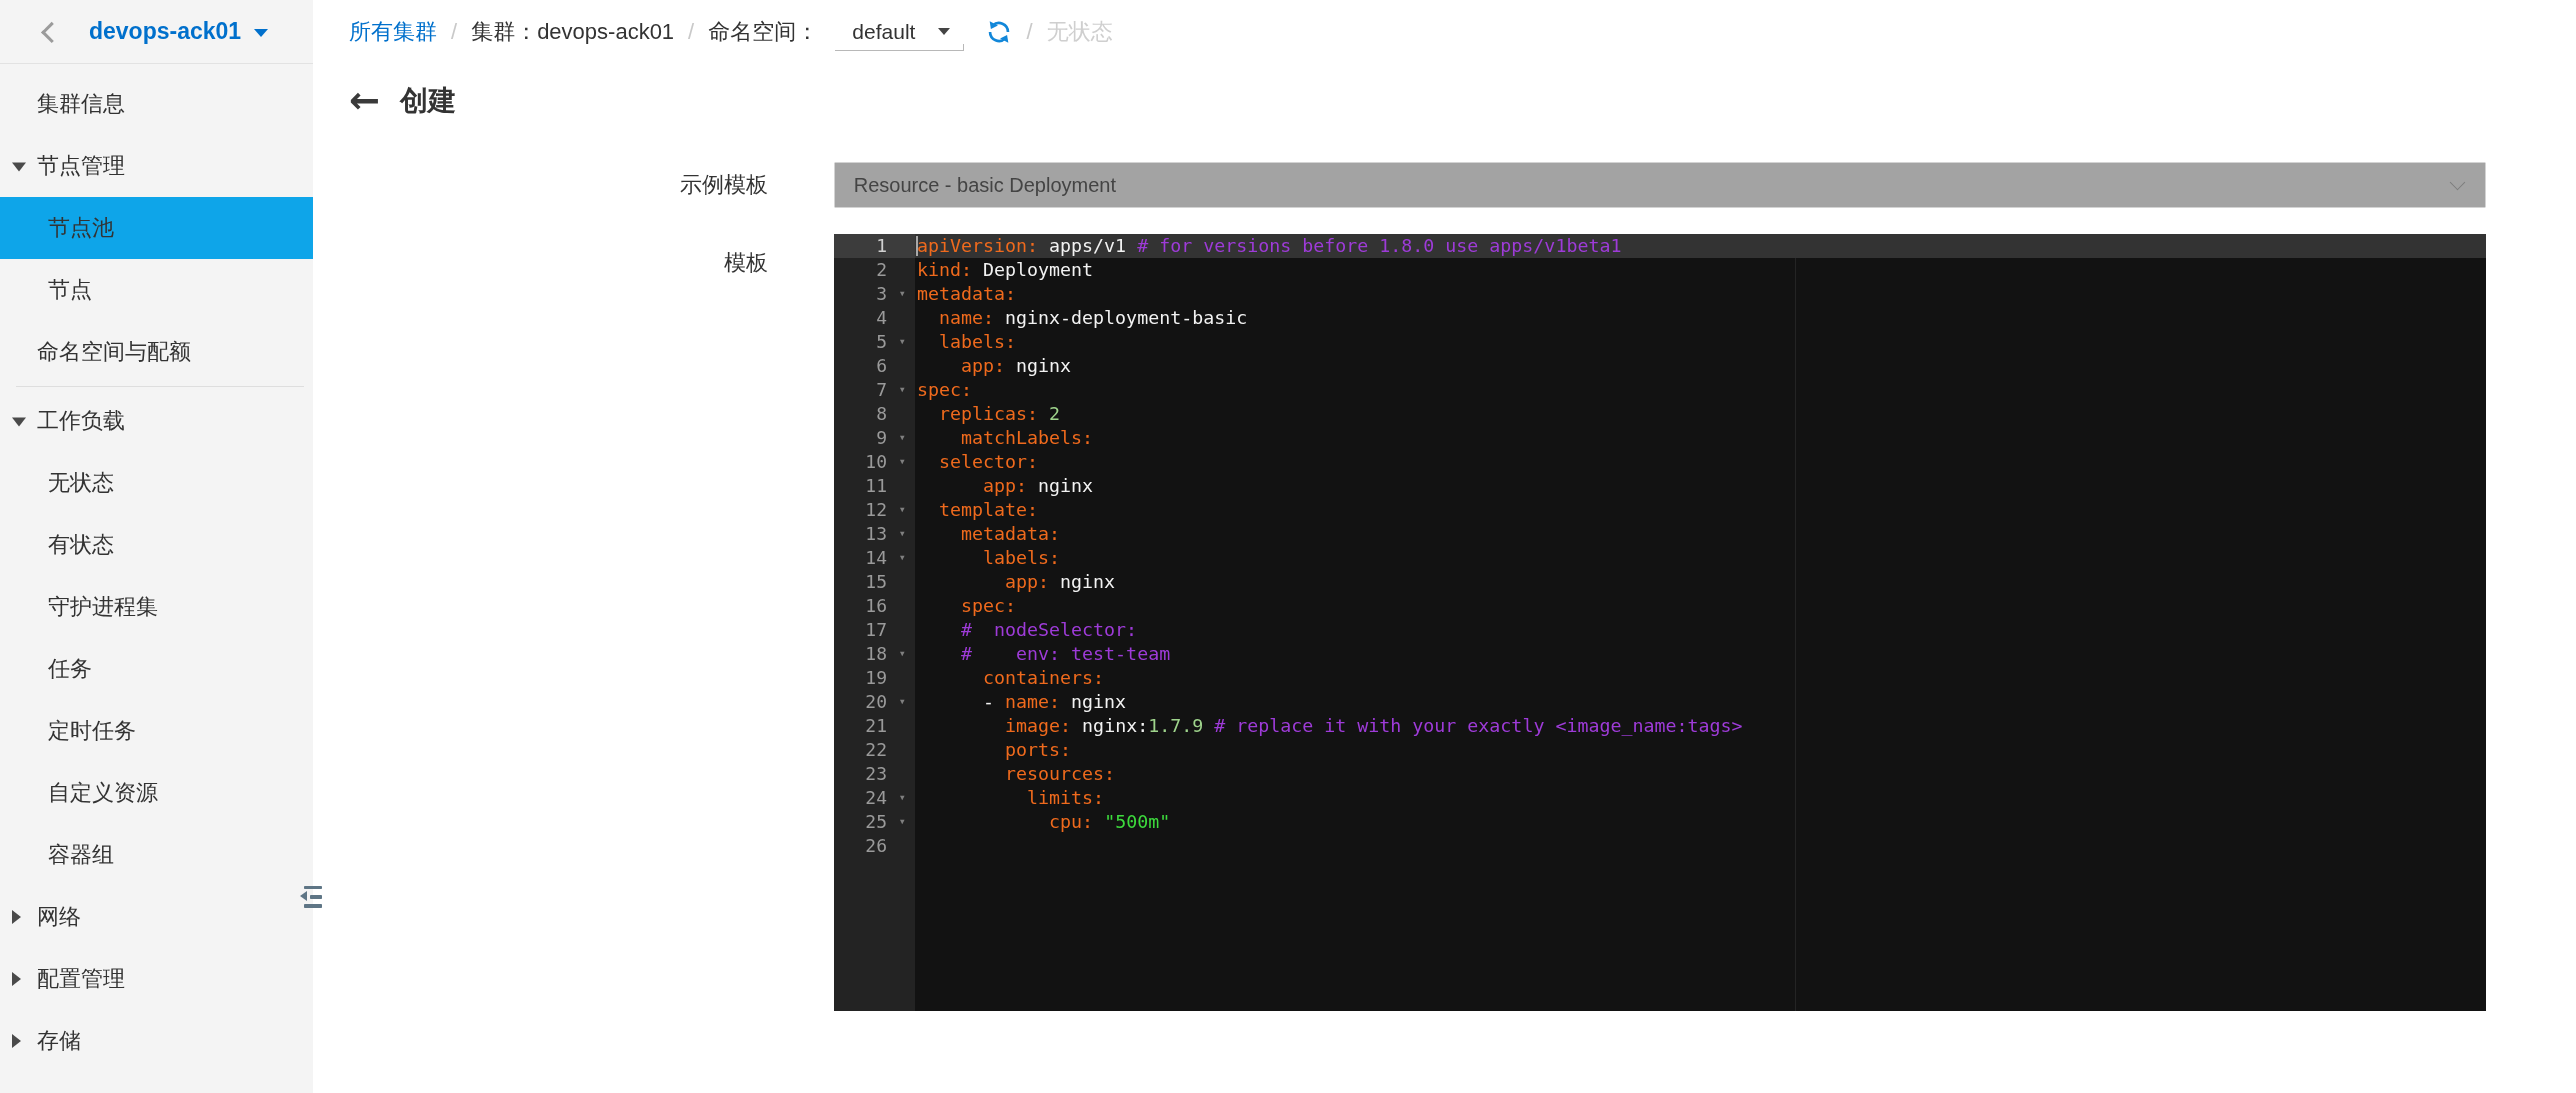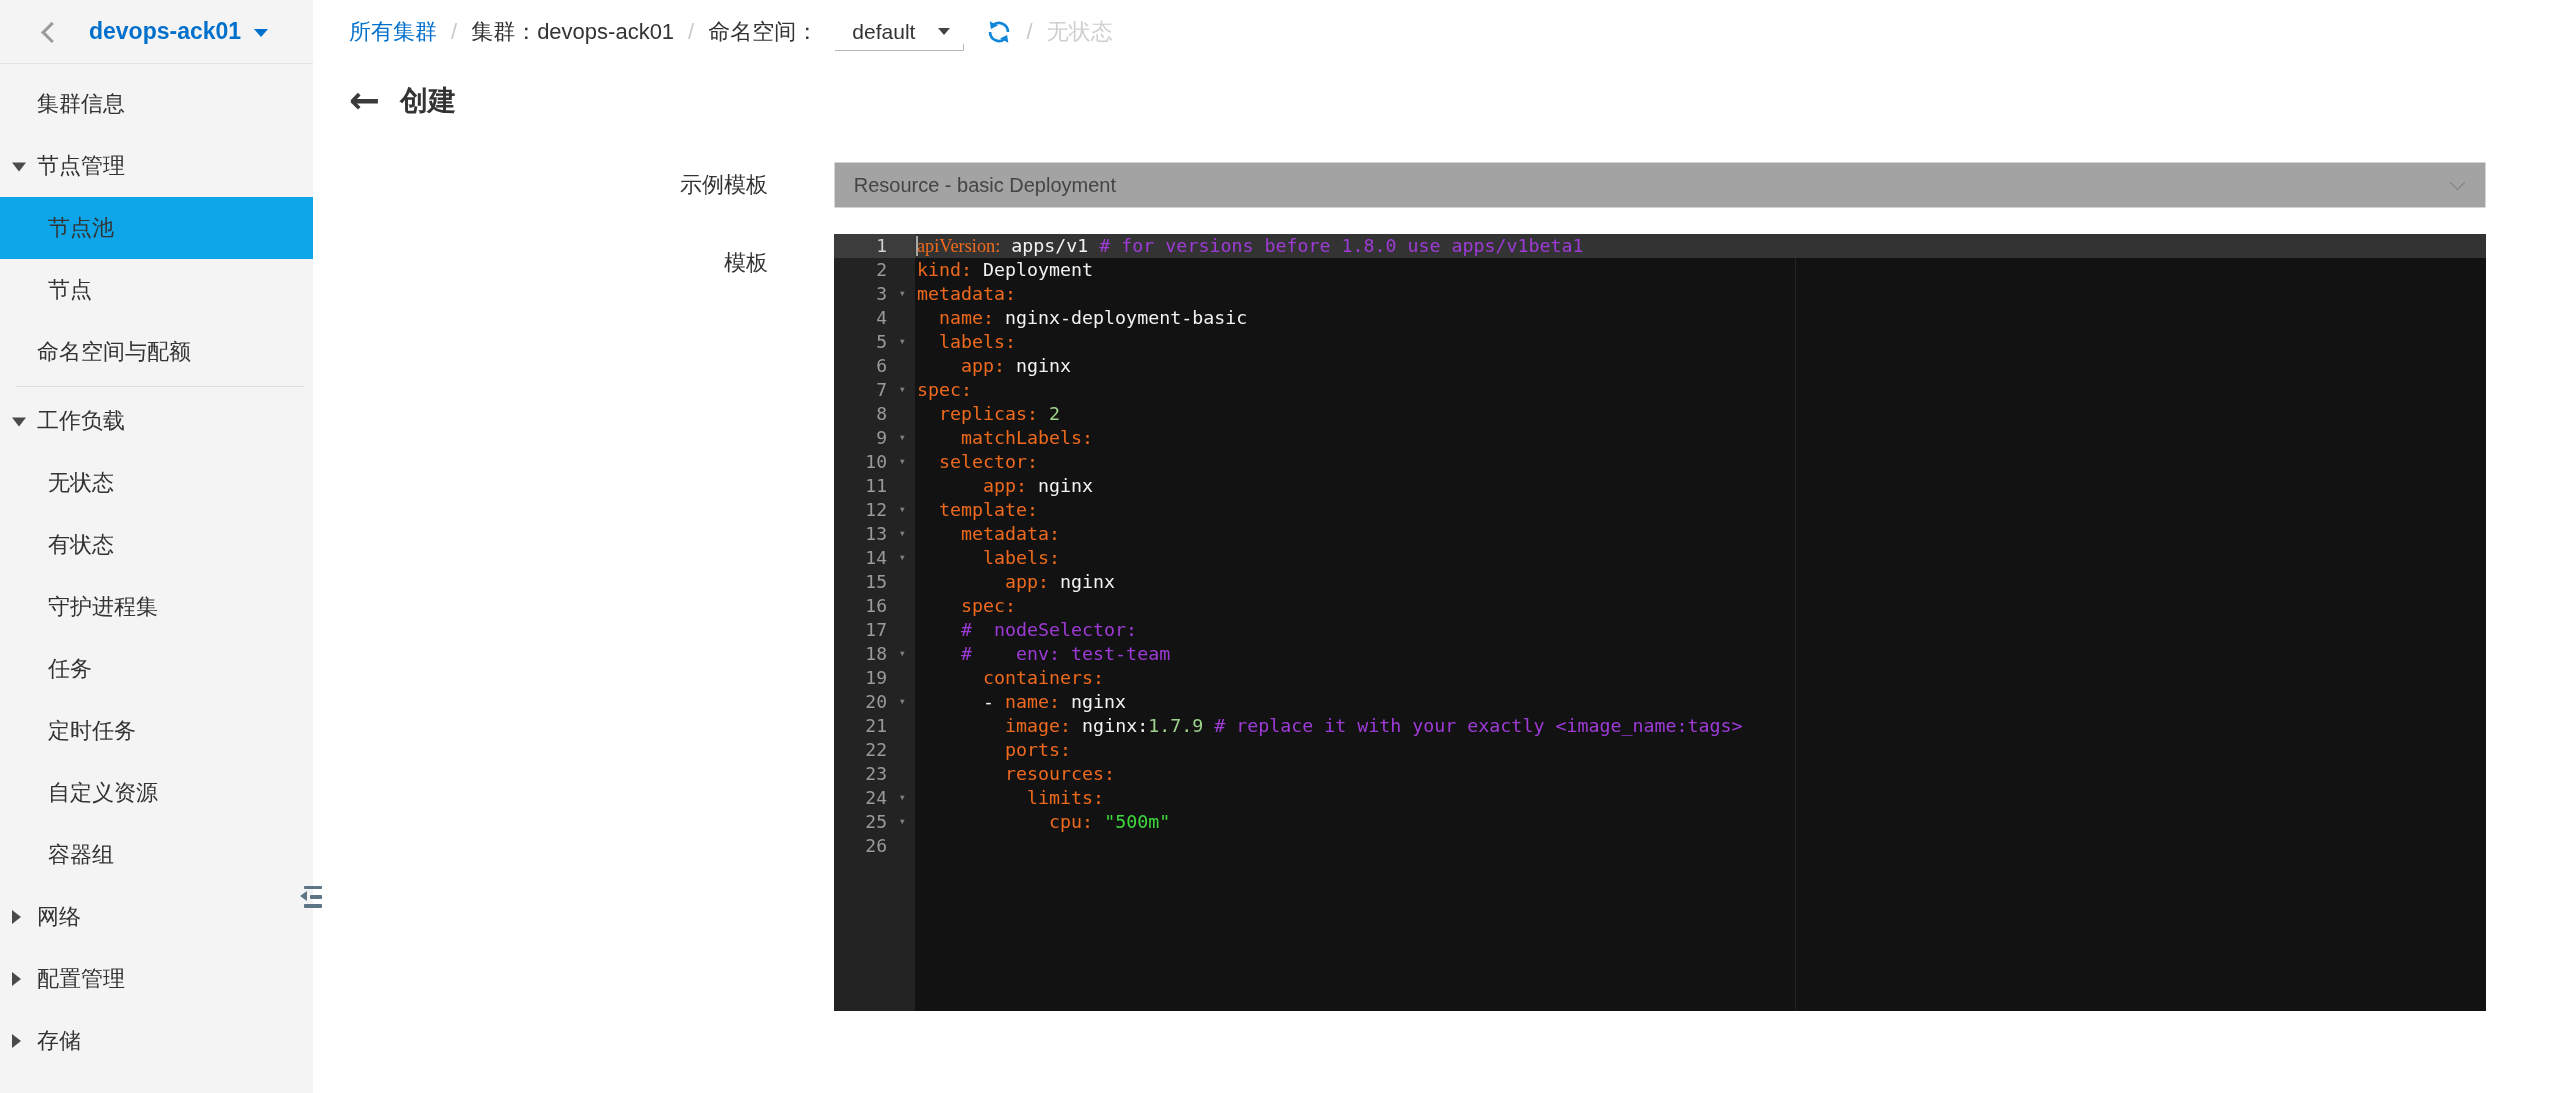--- a/index.html
+++ b/index.html
@@ -198,21 +198,21 @@
     </div>
 
     <div class="row-gap"></div>
 
     <div class="form-row top">
       <div class="form-label">模板</div>
       <div class="form-field">
         <div class="editor">
           <div class="print-margin"></div>
           <div class="code-lines">
-              <div class="cl act"><span style="color: rgb(239, 106, 29); font-family: Liberation Serif, serif;">apiVersion:</span><span style="color: rgb(242, 242, 242);"> apps/v1 </span><span style="color: rgb(158, 59, 216);"># for versions before 1.8.0 use apps/v1beta1</span></div>
+              <div class="cl act"><span style="color: rgb(239, 106, 29);">apiVersion:</span><span style="color: rgb(242, 242, 242);"> apps/v1 </span><span style="color: rgb(158, 59, 216);"># for versions before 1.8.0 use apps/v1beta1</span></div>
               <div class="cl"><span style="color: rgb(239, 106, 29);">kind:</span><span style="color: rgb(242, 242, 242);"> Deployment</span></div>
               <div class="cl"><span style="color: rgb(239, 106, 29);">metadata:</span></div>
               <div class="cl"><span style="color: rgb(242, 242, 242);">  </span><span style="color: rgb(239, 106, 29);">name:</span><span style="color: rgb(242, 242, 242);"> nginx-deployment-basic</span></div>
               <div class="cl"><span style="color: rgb(242, 242, 242);">  </span><span style="color: rgb(239, 106, 29);">labels:</span></div>
               <div class="cl"><span style="color: rgb(242, 242, 242);">    </span><span style="color: rgb(239, 106, 29);">app:</span><span style="color: rgb(242, 242, 242);"> nginx</span></div>
               <div class="cl"><span style="color: rgb(239, 106, 29);">spec:</span></div>
               <div class="cl"><span style="color: rgb(242, 242, 242);">  </span><span style="color: rgb(239, 106, 29);">replicas:</span><span style="color: rgb(242, 242, 242);"> </span><span style="color: rgb(159, 212, 140);">2</span></div>
               <div class="cl"><span style="color: rgb(242, 242, 242);">    </span><span style="color: rgb(239, 106, 29);">matchLabels:</span></div>
               <div class="cl"><span style="color: rgb(242, 242, 242);">  </span><span style="color: rgb(239, 106, 29);">selector:</span></div>
               <div class="cl"><span style="color: rgb(242, 242, 242);">      </span><span style="color: rgb(239, 106, 29);">app:</span><span style="color: rgb(242, 242, 242);"> nginx</span></div>

